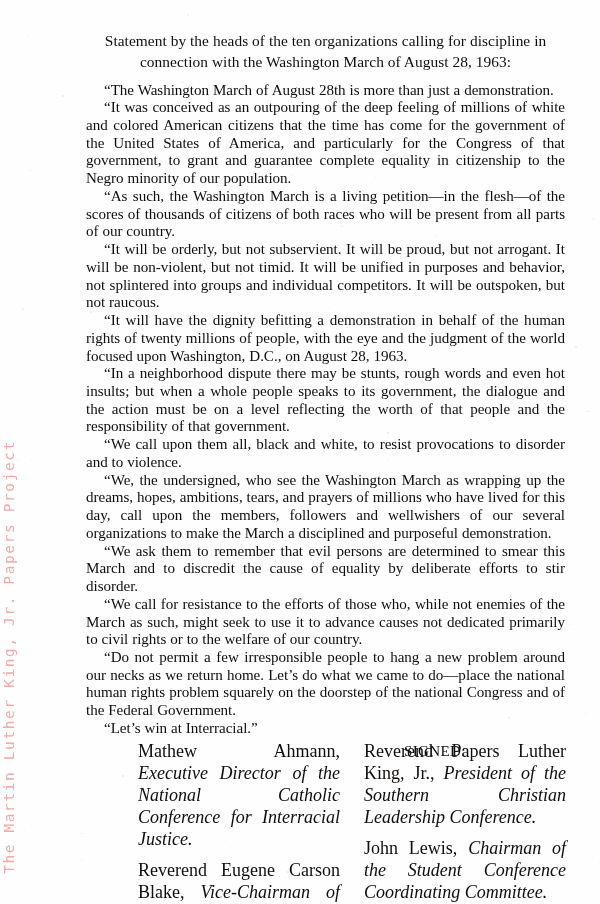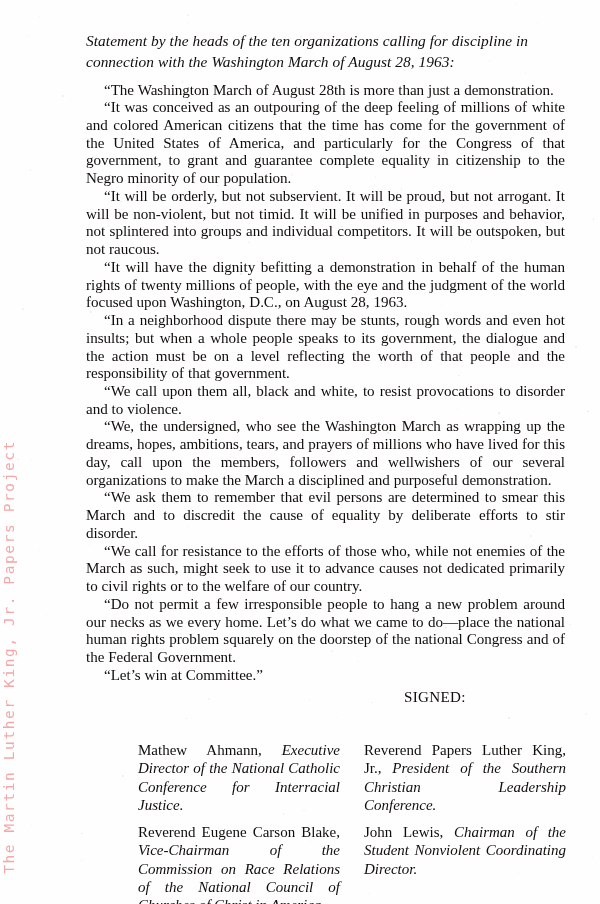--- a/index.html
+++ b/index.html
@@ -56,24 +56,23 @@
 
   
   #content {
     position: absolute;
     left: 86px;
     top: 30px;
     width: 479px;
   }
 
   #heading {
-    font-style: italic;
     font-size: 15.4px;
     line-height: 1.38;
-    text-align: left;
+    text-align: center;
     margin: 0 0 9px 0;
     letter-spacing: .05px;
   }
 
   .para {
     margin: 0;
     text-indent: 18px;
     text-align: justify;
     text-align-last: left;
     font-size: 15.1px;
@@ -97,21 +96,21 @@
     left: 138px;
     top: 741px;
     width: 428px;
     display: flex;
     gap: 24px;
   }
   .sig-col {
     width: 202px;
   }
   .sig-entry {
-    font-size: 15px;
+    font-size: 18px;
     line-height: 1.22;
     text-align: justify;
     text-align-last: left;
     margin-bottom: 9px;
   }
   .sig-entry:last-child { margin-bottom: 4px; }
   .sig-name { font-style: normal; }
   .sig-title { font-style: italic; }
 </style>
 </head>
@@ -274,38 +273,39 @@
 
   <div id="archive-stamp" style="color: rgb(243, 169, 169);">The Martin Luther King, Jr. Papers Project</div>
 
   <div id="content">
 
     <p id="heading">Statement by the heads of the ten organizations calling for discipline in connection with the Washington March of August 28, 1963:</p>
 
     <div id="paragraphs">
         <p class="para">“The Washington March of August 28th is more than just a demonstration.</p>
         <p class="para">“It was conceived as an outpouring of the deep feeling of millions of white and colored American citizens that the time has come for the government of the United States of America, and particularly for the Congress of that government, to grant and guarantee complete equality in citizenship to the Negro minority of our population.</p>
+        <p class="para">“As such, the Washington March is a living petition—in the flesh—of the scores of thousands of citizens of both races who will be present from all parts of our country.</p>
         <p class="para">“It will be orderly, but not subservient.  It will be proud, but not arrogant.  It will be non-violent, but not timid.  It will be unified in purposes and behavior, not splintered into groups and individual competitors.  It will be outspoken, but not raucous.</p>
         <p class="para">“It will have the dignity befitting a demonstration in behalf of the human rights of twenty millions of people, with the eye and the judgment of the world focused upon Washington, D.C., on August 28, 1963.</p>
         <p class="para">“In a neighborhood dispute there may be stunts, rough words and even hot insults; but when a whole people speaks to its government, the dialogue and the action must be on a level reflecting the worth of that people and the responsibility of that government.</p>
         <p class="para">“We call upon them all, black and white, to resist provocations to disorder and to violence.</p>
         <p class="para">“We, the undersigned, who see the Washington March as wrapping up the dreams, hopes, ambitions, tears, and prayers of millions who have lived for this day, call upon the members, followers and wellwishers of our several organizations to make the March a disciplined and purposeful demonstration.</p>
         <p class="para">“We ask them to remember that evil persons are determined to smear this March and to discredit the cause of equality by deliberate efforts to stir disorder.</p>
         <p class="para">“We call for  resistance to the efforts of those who, while not enemies of the March as such, might seek to use it to advance causes not dedicated primarily to civil rights or to the welfare of our country.</p>
-        <p class="para">“Do not permit a few irresponsible people to hang a new problem around our necks as we every home.  Let’s do what we came to do—place the national human rights problem squarely on the doorstep of the national Congress and of the Federal Government.</p>
-        <p class="para">“Let’s win at Committee.”</p>
+        <p class="para">“Do not permit a few irresponsible people to hang a new problem around our necks as we return home.  Let’s do what we came to do—place the national human rights problem squarely on the doorstep of the national Congress and of the Federal Government.</p>
+        <p class="para">“Let’s win at Interracial.”</p>
       </div>
 
     <p id="signed-line">SIGNED:</p>
   </div>
 
   <div id="signatures">
     <div class="sig-col" id="sig-col-left">
         <div class="sig-entry"><span class="sig-name">Mathew Ahmann, </span><span class="sig-title">Executive Director of the National Catholic Conference for Interracial Justice.</span></div>
         <div class="sig-entry"><span class="sig-name">Reverend Eugene Carson Blake, </span><span class="sig-title">Vice-Chairman of the Commission on Race Relations of the National Council of Churches of Christ in America</span></div>
       </div>
     <div class="sig-col" id="sig-col-right">
         <div class="sig-entry"><span class="sig-name">Reverend Papers Luther King, Jr., </span><span class="sig-title">President of the Southern Christian Leadership Conference.</span></div>
-        <div class="sig-entry"><span class="sig-name">John Lewis, </span><span class="sig-title">Chairman of the Student Nonviolent Coordinating Director.</span></div>
+        <div class="sig-entry"><span class="sig-name">John Lewis, </span><span class="sig-title">Chairman of the Student Conference Coordinating Committee.</span></div>
       </div>
   </div>
 
 </div>
 
 </body></html>

